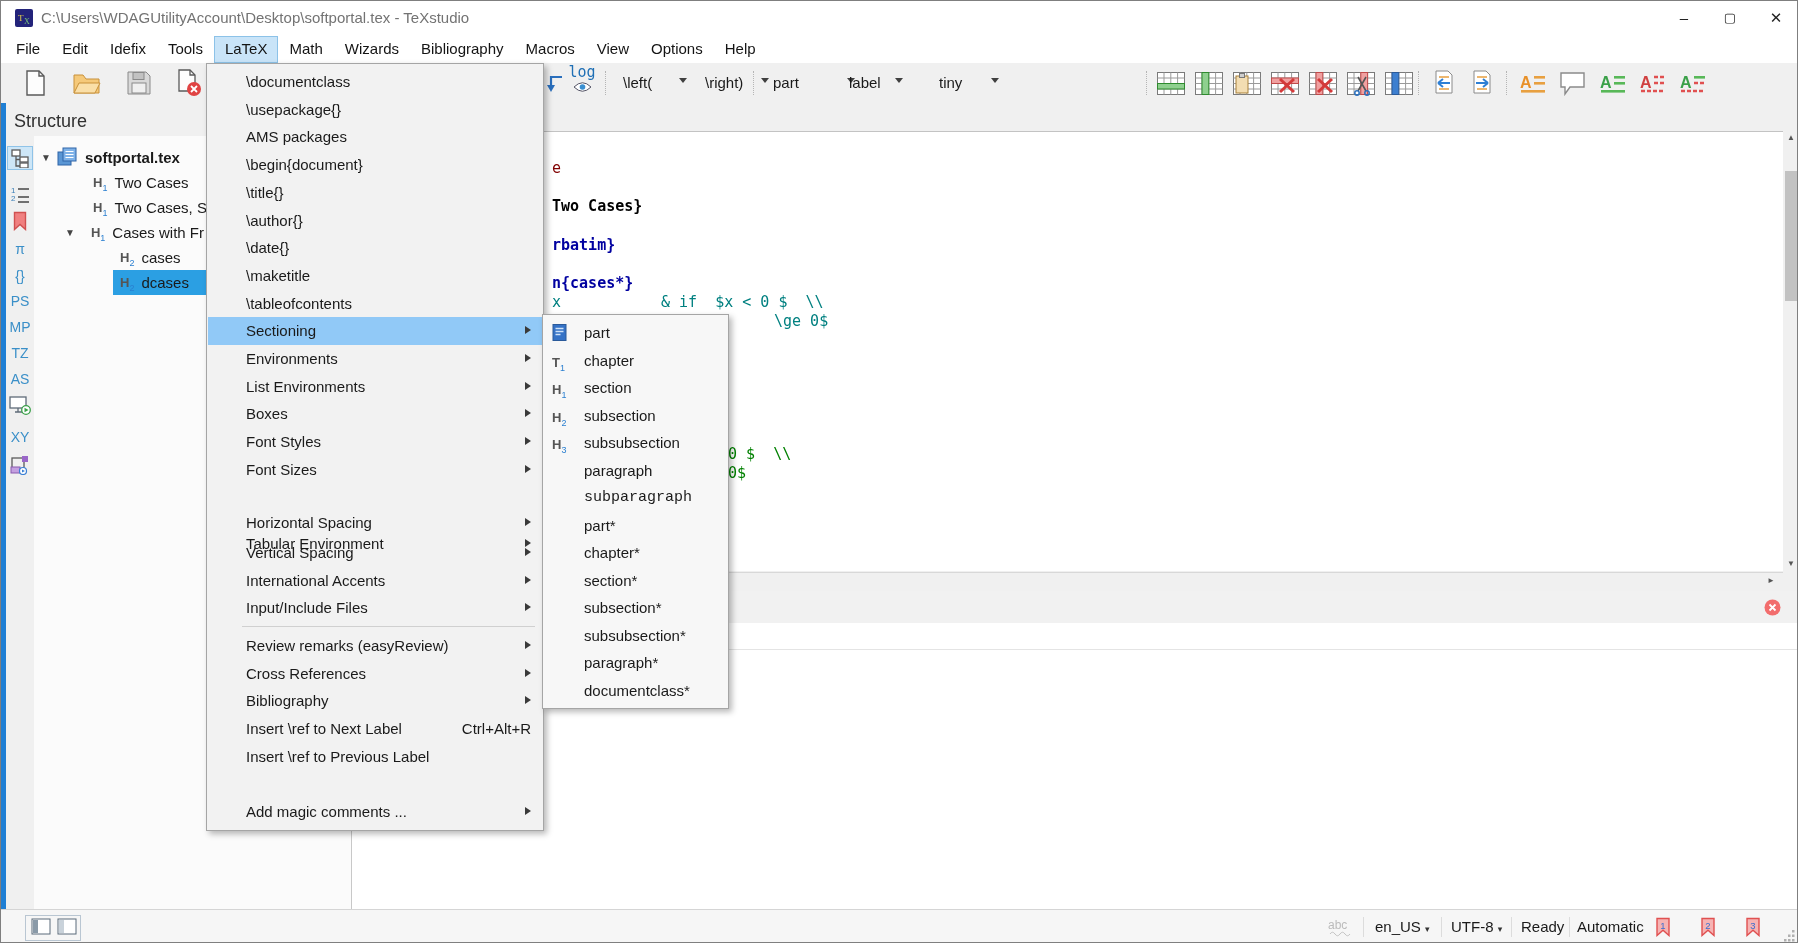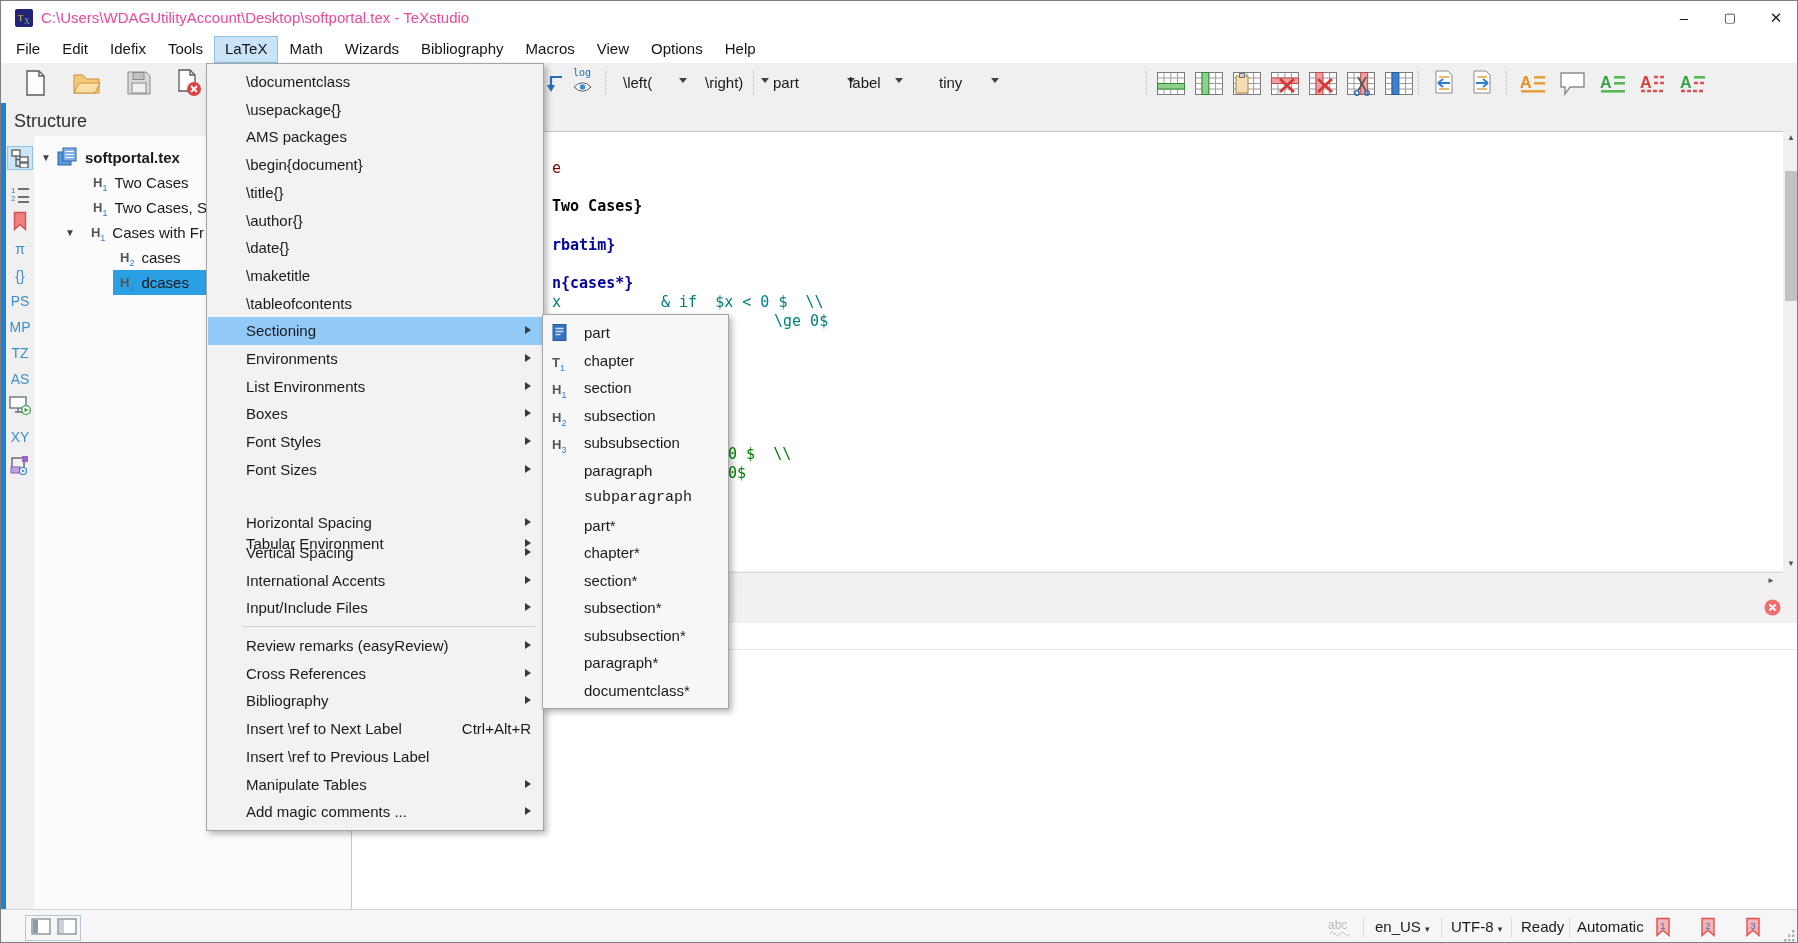--- a/index.html
+++ b/index.html
@@ -2,40 +2,40 @@
 <html><head>
 <meta charset="utf-8">
 <style>
   html,body{margin:0;padding:0;background:#9a9a9a;}
   .win{position:relative;width:1798px;height:943px;background:#ffffff;
        font-family:"Liberation Sans",sans-serif;border:1px solid #7f7f7f;
        overflow:hidden;box-sizing:border-box;}
   .abs{position:absolute;}
   
   .titlebar{position:absolute;left:0;top:0;width:100%;height:35px;background:#fff;}
-  .title-text{position:absolute;left:40px;top:8px;font-size:15px;color:#ec4899;white-space:nowrap;}
+  .title-text{position:absolute;left:40px;top:8px;font-size:15px;color:#737373;white-space:nowrap;}
   .winbtn{position:absolute;top:0;width:46px;height:35px;text-align:center;line-height:33px;
           font-size:15px;color:#222;}
   
   .menubar{position:absolute;left:0;top:35px;width:100%;height:27px;background:#fff;
            display:flex;align-items:stretch;padding-left:4px;font-size:15px;}
   .mitem{padding:4px 11px 0 11px;color:#141414;}
   .mitem.active{background:#c9e4f8;box-shadow:inset 0 0 0 1px #8cc2e8;}
   
   .toolbar{position:absolute;left:0;top:62px;width:100%;height:40px;background:#f0f0f0;
            border-bottom:1px solid #dadada;}
   .titem{position:absolute;top:5px;height:30px;display:flex;align-items:center;justify-content:center;}
   .tsep{position:absolute;top:8px;width:1px;height:24px;border-left:1px dotted #b5b5b5;}
   .tcombo{position:absolute;top:8px;height:24px;font-size:15px;color:#1a1a1a;}
   .tcombo .lbl{position:absolute;left:10px;top:3px;white-space:nowrap;}
   .tcombo .arr{position:absolute;right:4px;top:7px;width:0;height:0;
                border-left:4.5px solid transparent;border-right:4.5px solid transparent;
                border-top:5.5px solid #404040;}
   .logbox{position:absolute;top:3px;width:30px;height:34px;text-align:center;}
-  .logbox .lt{font-family:"DejaVu Sans Mono",monospace;font-size:10px;color:#1f6fb5;line-height:13px;}
+  .logbox .lt{font-family:"DejaVu Sans Mono",monospace;font-size:15px;color:#1f6fb5;line-height:13px;}
   
   .graybase{position:absolute;left:0;top:102px;width:1798px;height:806px;background:#f0f0f0;}
   .bluestrip{position:absolute;left:0;top:102px;width:5px;height:806px;background:#1f7fd4;}
   .treewhite{position:absolute;left:33px;top:135px;width:317px;height:773px;background:#fbfbfb;}
   .editor{position:absolute;left:350px;top:130px;width:1432px;height:440px;background:#ffffff;
           border-top:1px solid #c3c3c3;border-left:1px solid #c3c3c3;box-sizing:border-box;}
   .vdivider{position:absolute;left:350px;top:102px;width:1px;height:806px;background:#c8c8c8;}
   .frag{position:absolute;font-family:"DejaVu Sans Mono",monospace;font-size:15px;white-space:pre;}
   
   .vscroll{position:absolute;left:1782px;top:130px;width:16px;height:440px;background:#f0f0f0;}
@@ -491,24 +491,20 @@
       <div class="pitem" style="top: 623.4px;">
         <span class="plbl">Bibliography</span>
         <span class="parr"></span>
       </div>
       <div class="pitem" style="top: 651.1px;">
         <span class="plbl">Insert \ref to Next Label</span>
         <span class="pshort">Ctrl+Alt+R</span>
       </div>
       <div class="pitem" style="top: 678.8px;">
         <span class="plbl">Insert \ref to Previous Label</span>
-      </div>
-      <div class="pitem" style="top: 706.5px;">
-        <span class="plbl">Manipulate Tables</span>
-        <span class="parr"></span>
       </div>
       <div class="pitem" style="top: 734.2px;">
         <span class="plbl">Add magic comments ...</span>
         <span class="parr"></span>
       </div>
     </div>
 
   <div class="subpopup" id="secmenu" style="left:541px;top:313px;width:185px;height:393px;">
       <div class="sitem" style="top: 4px;">
         <span class="sic"><svg width="16" height="19">

